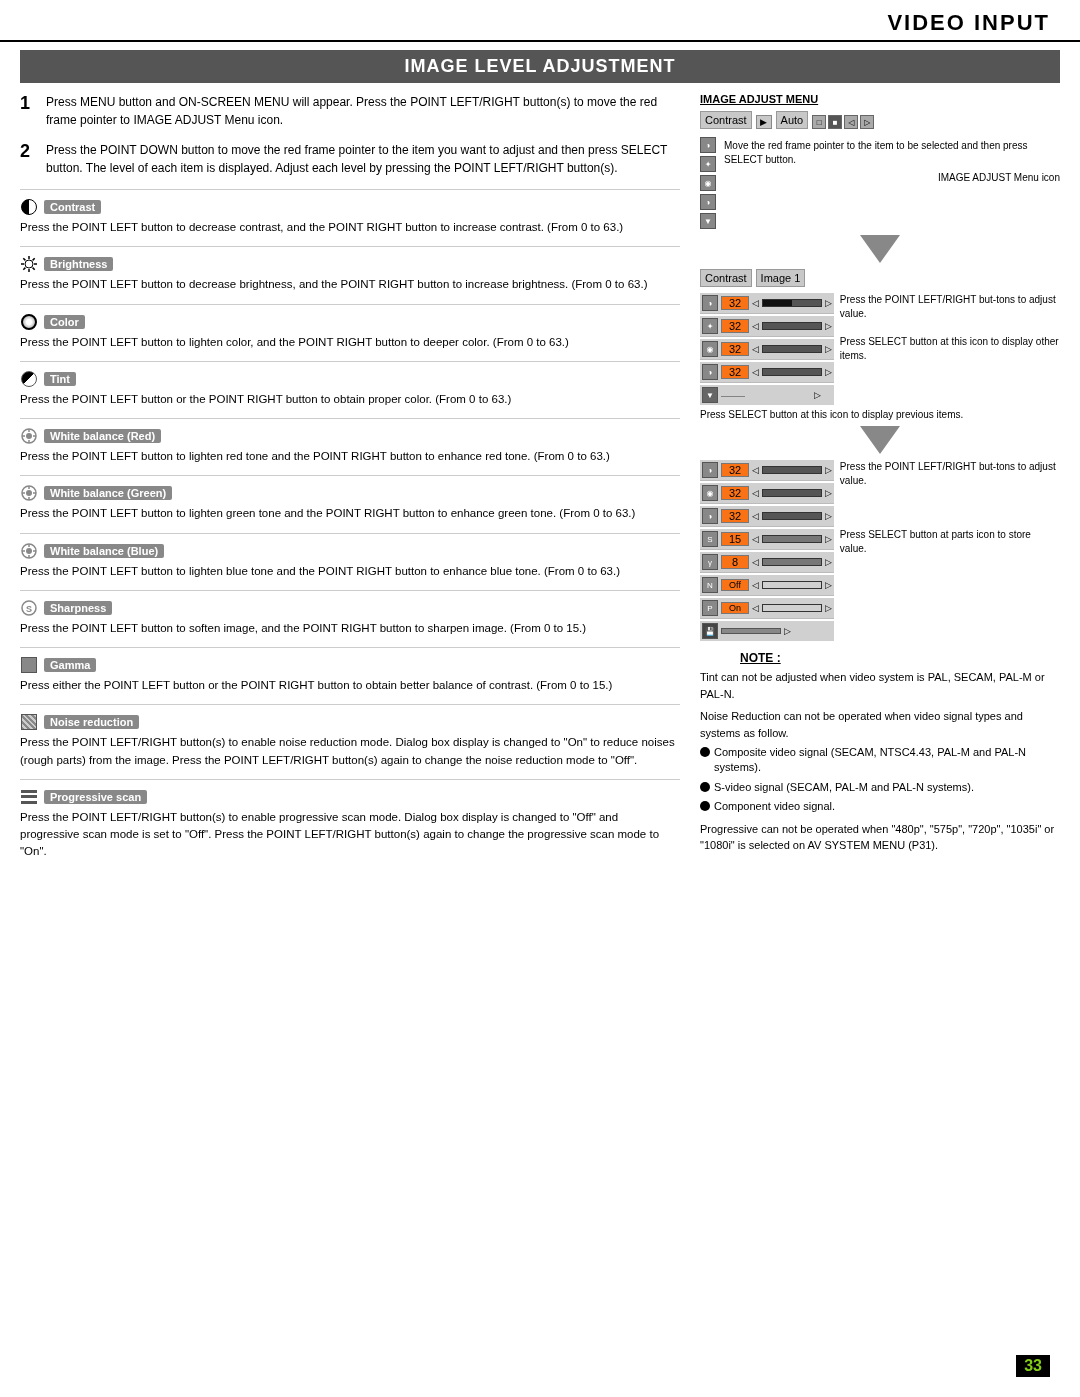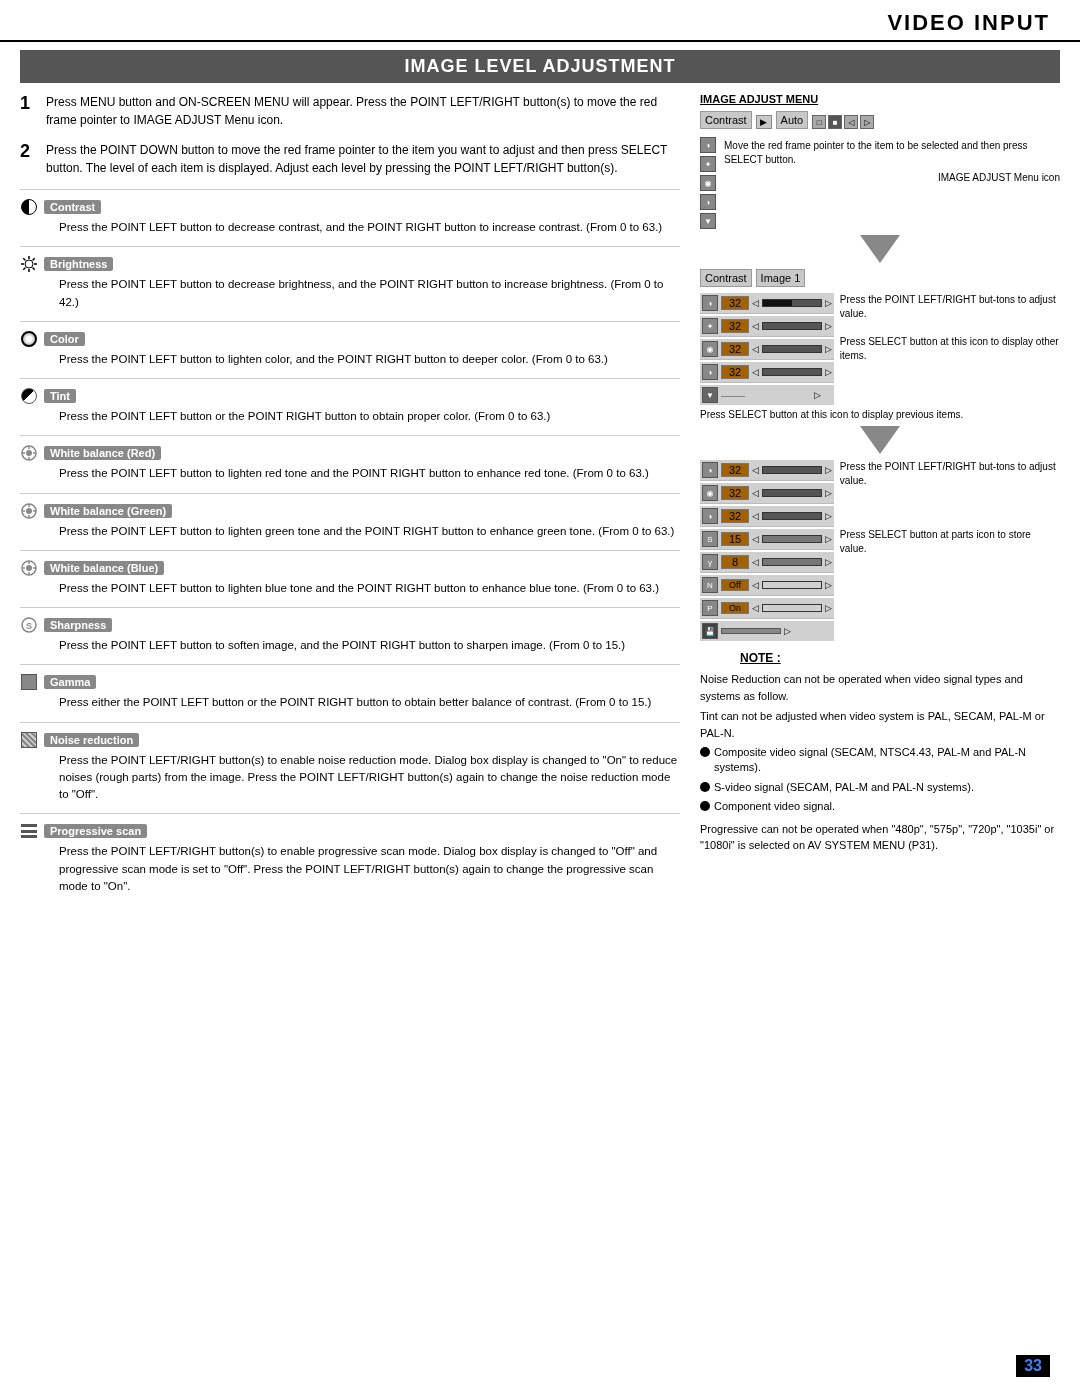--- a/index.html
+++ b/index.html
@@ -96,21 +96,20 @@
       color: #fff;
       font-size: 11px;
       font-weight: bold;
       padding: 1px 6px;
       border-radius: 2px;
     }
 
     .section-desc {
       font-size: 11.5px;
       line-height: 1.5;
-      margin-left: 39px;
     }
 
     
     .divider {
       border: none;
       border-top: 1px solid #ccc;
       margin: 8px 0;
     }
 
     
@@ -156,21 +155,21 @@
       border: 1px solid #555;
       display: flex;
       align-items: center;
       justify-content: center;
       font-size: 8px;
       color: #fff;
       flex-shrink: 0;
     }
 
     .panel-row-num {
-      background: #a16207;
+      background: #f97316;
       border: 1px solid #777;
       width: 28px;
       text-align: center;
       font-size: 11px;
       padding: 0 2px;
     }
 
     .arrow-block {
       display: flex;
       justify-content: center;
@@ -228,21 +227,21 @@
     }
 
     
     .page-number {
       position: absolute;
       bottom: 20px;
       right: 30px;
       font-size: 16px;
       font-weight: bold;
       background: #000;
-      color: #3b82f6;
+      color: #84cc16;
       padding: 2px 8px;
     }
 
     
     .icon-contrast {
       width: 16px; height: 16px;
       background: linear-gradient(to right, #000 50%, #fff 50%);
       border-radius: 50%;
       border: 1px solid #000;
     }
@@ -326,21 +325,21 @@
             <line x1="0" y1="8" x2="3" y2="8" stroke="#000" stroke-width="1.5"></line>
             <line x1="13" y1="8" x2="16" y2="8" stroke="#000" stroke-width="1.5"></line>
             <line x1="2.3" y1="2.3" x2="4.4" y2="4.4" stroke="#000" stroke-width="1.5"></line>
             <line x1="11.6" y1="11.6" x2="13.7" y2="13.7" stroke="#000" stroke-width="1.5"></line>
             <line x1="13.7" y1="2.3" x2="11.6" y2="4.4" stroke="#000" stroke-width="1.5"></line>
             <line x1="4.4" y1="11.6" x2="2.3" y2="13.7" stroke="#000" stroke-width="1.5"></line>
           </svg>
         </div>
         <span class="label-text">Brightness</span>
       </div>
-      <div class="section-desc">Press the POINT LEFT button to decrease brightness, and the POINT RIGHT button to increase brightness.  (From 0 to 42.)</div>
+      <div class="section-desc">Press the POINT LEFT button to decrease brightness, and the POINT RIGHT button to increase brightness.  (From 0 to 63.)</div>
     </div>
 
     <hr class="divider">
 
     <div class="section-item">
       <div class="section-label">
         <div class="section-label-icon">
           <div class="icon-color"></div>
         </div>
         <span class="label-text">Color</span>
@@ -636,22 +635,22 @@
       </div>
 
       <div style="font-size:10px;line-height:1.4;flex:1;">
         <div class="callout-line">Press the POINT LEFT/RIGHT but-tons to adjust value.</div>
         <div class="callout-line" style="margin-top:40px;">Press SELECT button at parts icon to store value.</div>
       </div>
     </div>
 
     <div class="note-section">
       <div class="note-title">NOTE :</div>
+      <div class="note-text">Tint can not be adjusted when video system is PAL, SECAM, PAL-M or PAL-N.</div>
       <div class="note-text" style="margin-top:6px;">Noise Reduction can not be operated when video signal types and systems as follow.</div>
-      <div class="note-text">Tint can not be adjusted when video system is PAL, SECAM, PAL-M or PAL-N.</div>
 
       <div class="bullet-item">
         <div class="bullet-circle"></div>
         <span>Composite video signal (SECAM, NTSC4.43, PAL-M and PAL-N systems).</span>
       </div>
       <div class="bullet-item">
         <div class="bullet-circle"></div>
         <span>S-video signal (SECAM, PAL-M and PAL-N systems).</span>
       </div>
       <div class="bullet-item">

